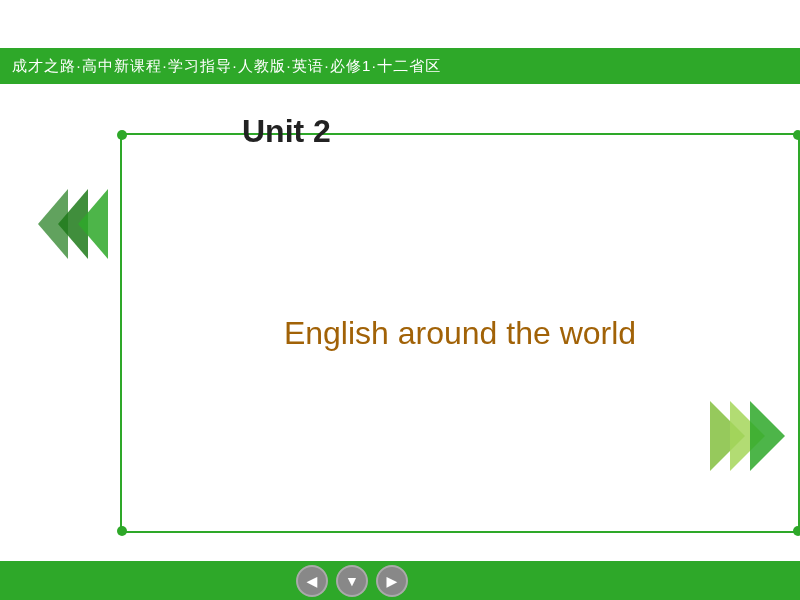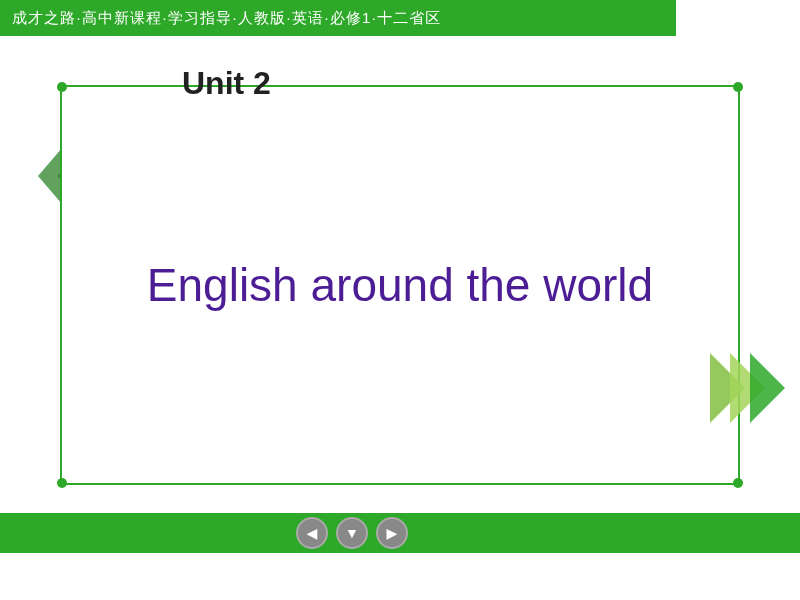--- a/index.html
+++ b/index.html
@@ -7,42 +7,43 @@
     body {
       width: 800px;
       height: 600px;
       overflow: hidden;
       background: #ffffff;
       font-family: Arial, "Microsoft YaHei", sans-serif;
     }
 
     
     #top-bar {
-      width: 676px;
+      width: 800px;
       height: 36px;
       background: #2ea829;
       display: flex;
       align-items: center;
       padding: 2px 12px;
+      margin-top: 48px;
     }
 
     #top-bar-title {
       color: #ffffff;
       font-size: 15px;
       letter-spacing: 1px;
     }
 
     
     #main-content {
       width: 800px;
       height: 477px;
       background: #ffffff;
       display: flex;
       align-items: center;
-      justify-content: center;
+      justify-content: flex-end;
       position: relative;
     }
 
     
     #slide-card {
       width: 680px;
       height: 400px;
       border: 2px solid #2ea829;
       position: relative;
       background: #ffffff;
@@ -58,22 +59,22 @@
       font-weight: bold;
       color: #222222;
     }
 
     
     #subtitle {
       position: absolute;
       top: 50%;
       left: 50%;
       transform: translate(-50%, -50%);
-      font-size: 46px;
-      color: #4c1d95;
+      font-size: 32px;
+      color: #a16207;
       white-space: nowrap;
     }
 
     
     .corner-dot {
       position: absolute;
       width: 10px;
       height: 10px;
       border-radius: 50%;
       background: #2ea829;

